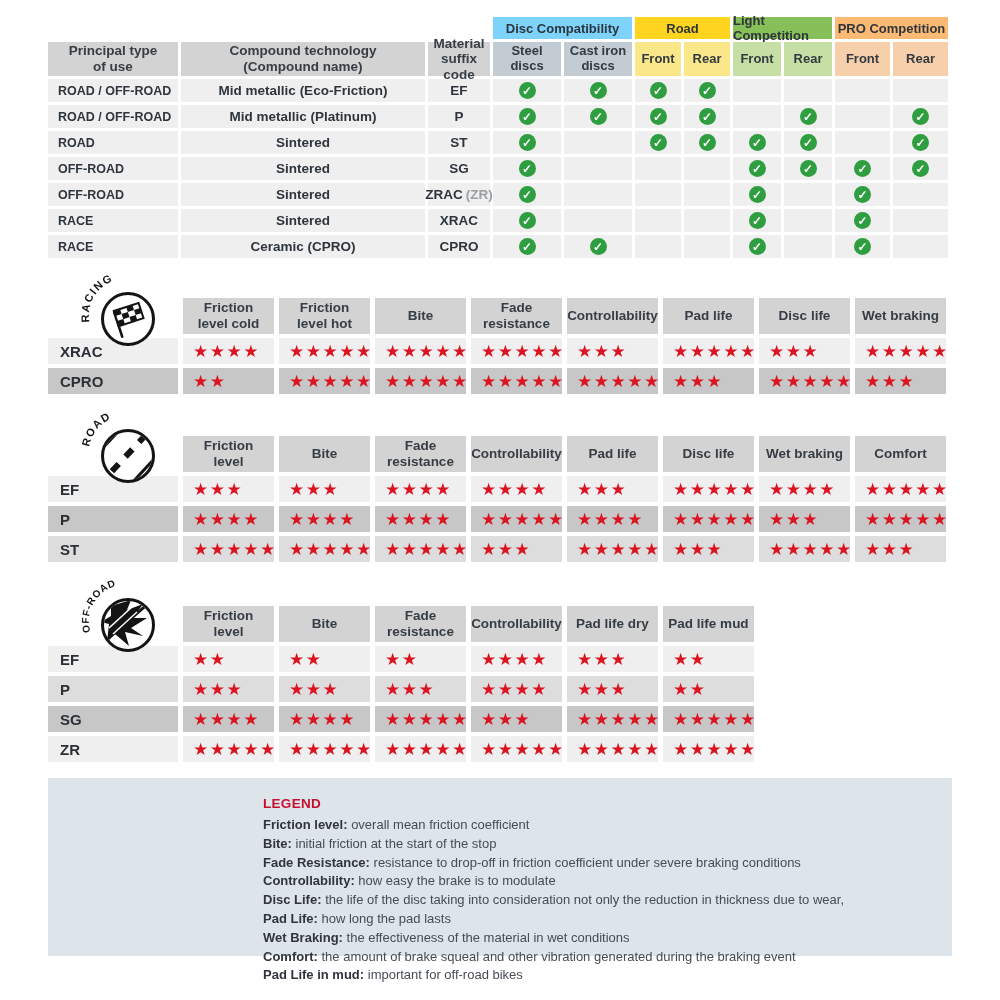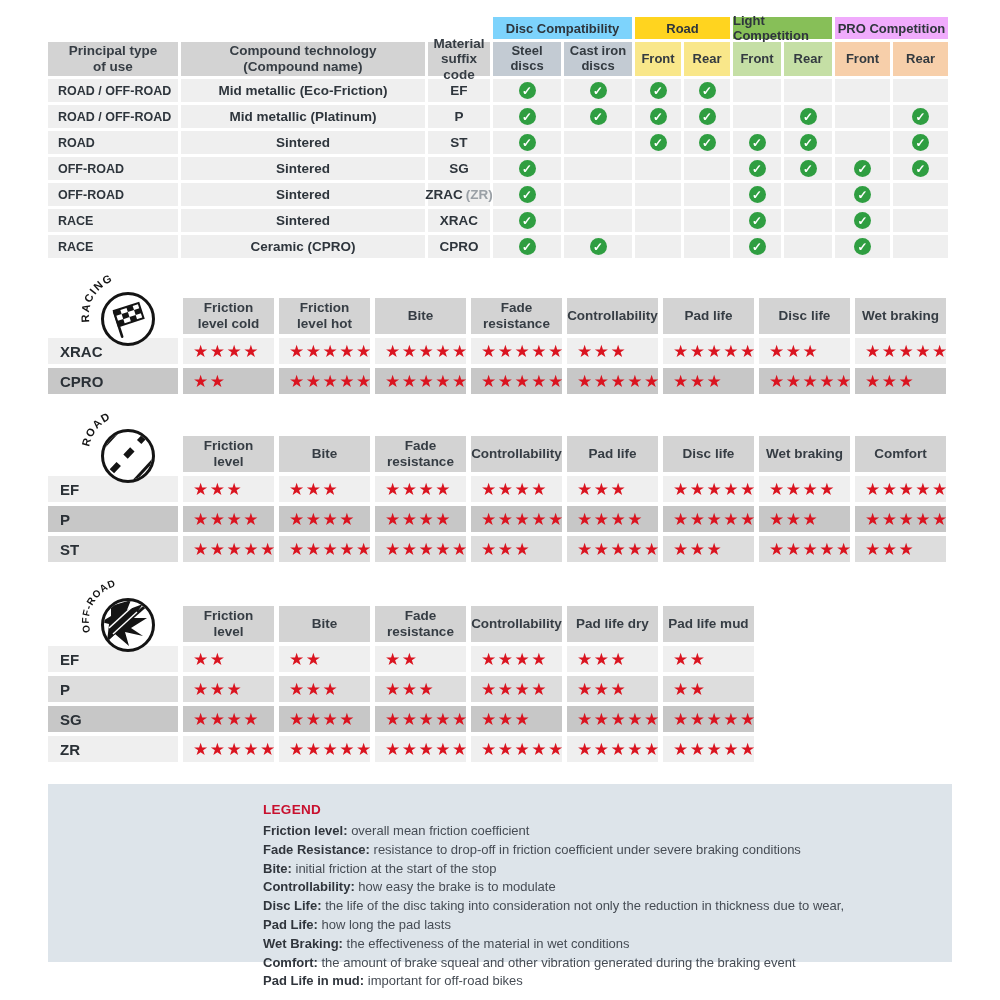--- a/index.html
+++ b/index.html
@@ -36,38 +36,38 @@
   .star-grid.cols6 { grid-template-columns:130px repeat(6, 91px); }
   .srow { display:contents; }
   .srow.shade-light  > .cell { background:var(--row-light,#efefef); }
   .srow.shade-medium > .cell { background:var(--row-medium,#dddddd); }
   .srow.shade-dark   > .cell { background:var(--row-dark,#c7c7c7); }
   .row-label { justify-content:flex-start; padding-left:12px; font-weight:bold; font-size:15px; color:#2a3036; }
   .stars { justify-content:flex-start; padding-left:10px; color:var(--star-red,#da1420);
     font-size:17px; letter-spacing:1.5px; line-height:1; }
 
   
-  .legend { margin-top:22px; height:178px; background:var(--legend-bg,#dde4ea); }
+  .legend { margin-top:16px; height:178px; background:var(--legend-bg,#dde4ea); }
   .legend-inner { padding:18px 20px 0 215px; }
   .legend-title { color:var(--legend-title-red,#c8102e); font-weight:bold; font-size:13.5px; margin-bottom:5px; letter-spacing:0.3px; }
   .legend-line { font-size:13px; line-height:18.8px; color:#464c54; }
   .legend-line .term { font-weight:bold; color:#30353c; }
 </style>
 </head>
 <body>
 
 <div class="page">
   <div class="content">
 
     <div class="top-table">
       <div class="spacer" style="grid-column:1/4"></div>
       <div class="cell ghdr" style="grid-column: 4 / 6; background: #7dd3fc;">Disc Compatibility</div>
       <div class="cell ghdr" style="grid-column: 6 / 8; background: rgb(255, 212, 31);">Road</div>
       <div class="cell ghdr" style="grid-column: 8 / 10; background: rgb(135, 191, 88);">Light Competition</div>
-      <div class="cell ghdr" style="grid-column: 10 / 12; background: #f0abfc;">PRO Competition</div>
+      <div class="cell ghdr" style="grid-column: 10 / 12; background: #fdba74;">PRO Competition</div>
 
       <div class="cell hdr">Principal type
 of use</div>
       <div class="cell hdr">Compound technology
 (Compound name)</div>
       <div class="cell hdr">Material
 suffix code</div>
       <div class="cell subhdr" style="background: rgb(195, 203, 211);">Steel
 discs</div>
       <div class="cell subhdr" style="background: rgb(195, 203, 211);">Cast iron
@@ -491,24 +491,24 @@
 </div>
       </div>
     </section>
 
     <div class="legend">
       <div class="legend-inner">
         <div class="legend-title">LEGEND</div>
         <div>
   <div class="legend-line"><span class="term">Friction level:</span><span class="desc"> overall mean friction coefficient</span></div>
 
+  <div class="legend-line"><span class="term">Bite:</span><span class="desc"> initial friction at the start of the stop</span></div>
+
   <div class="legend-line"><span class="term">Fade Resistance:</span><span class="desc"> resistance to drop-off in friction coefficient under severe braking conditions</span></div>
 
-  <div class="legend-line"><span class="term">Bite:</span><span class="desc"> initial friction at the start of the stop</span></div>
-
   <div class="legend-line"><span class="term">Controllability:</span><span class="desc"> how easy the brake is to modulate</span></div>
 
   <div class="legend-line"><span class="term">Disc Life:</span><span class="desc"> the life of the disc taking into consideration not only the reduction in thickness due to wear,</span></div>
 
   <div class="legend-line"><span class="term">Pad Life:</span><span class="desc"> how long the pad lasts</span></div>
 
 
   <div class="legend-line"><span class="term">Wet Braking:</span><span class="desc"> the effectiveness of the material in wet conditions</span></div>
 
   <div class="legend-line"><span class="term">Comfort:</span><span class="desc"> the amount of brake squeal and other vibration generated during the braking event</span></div>

